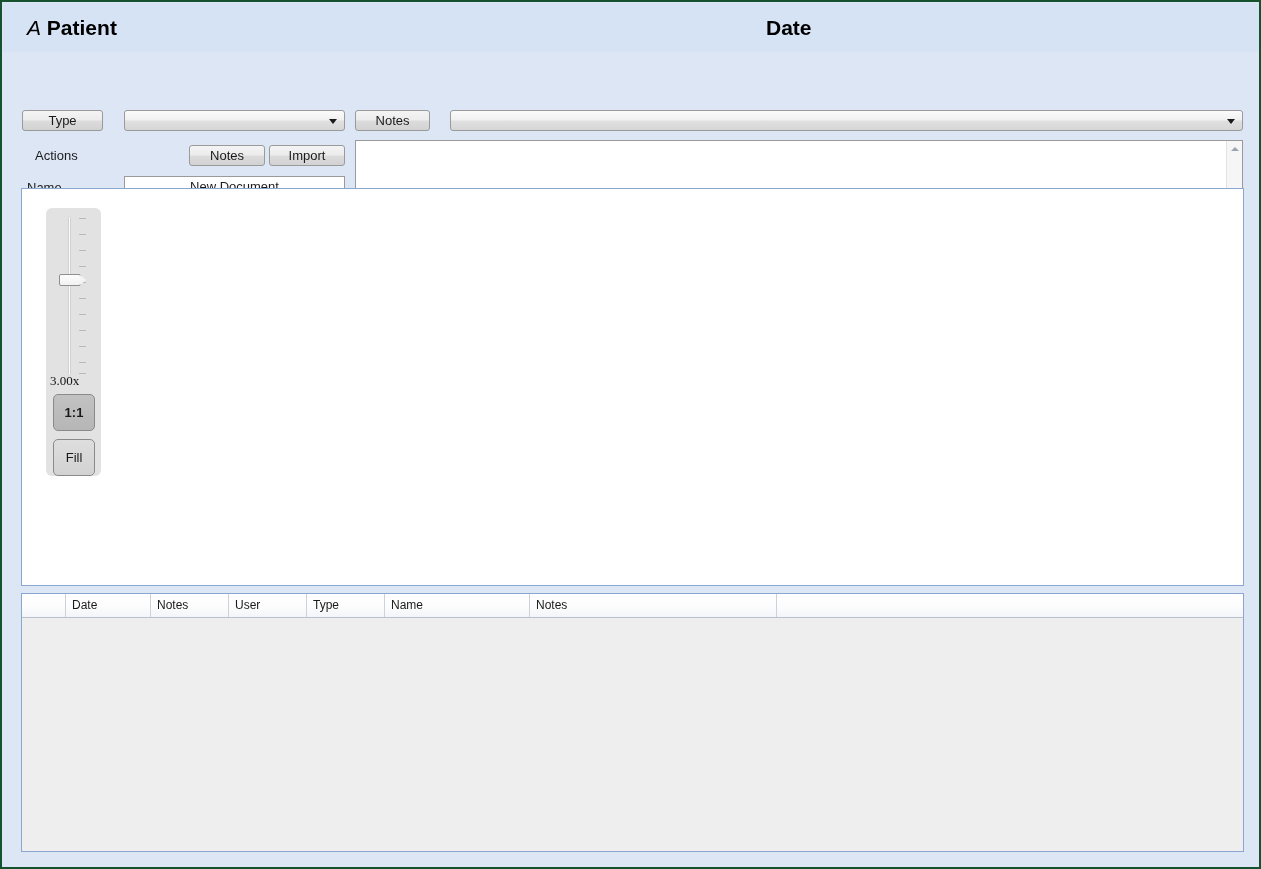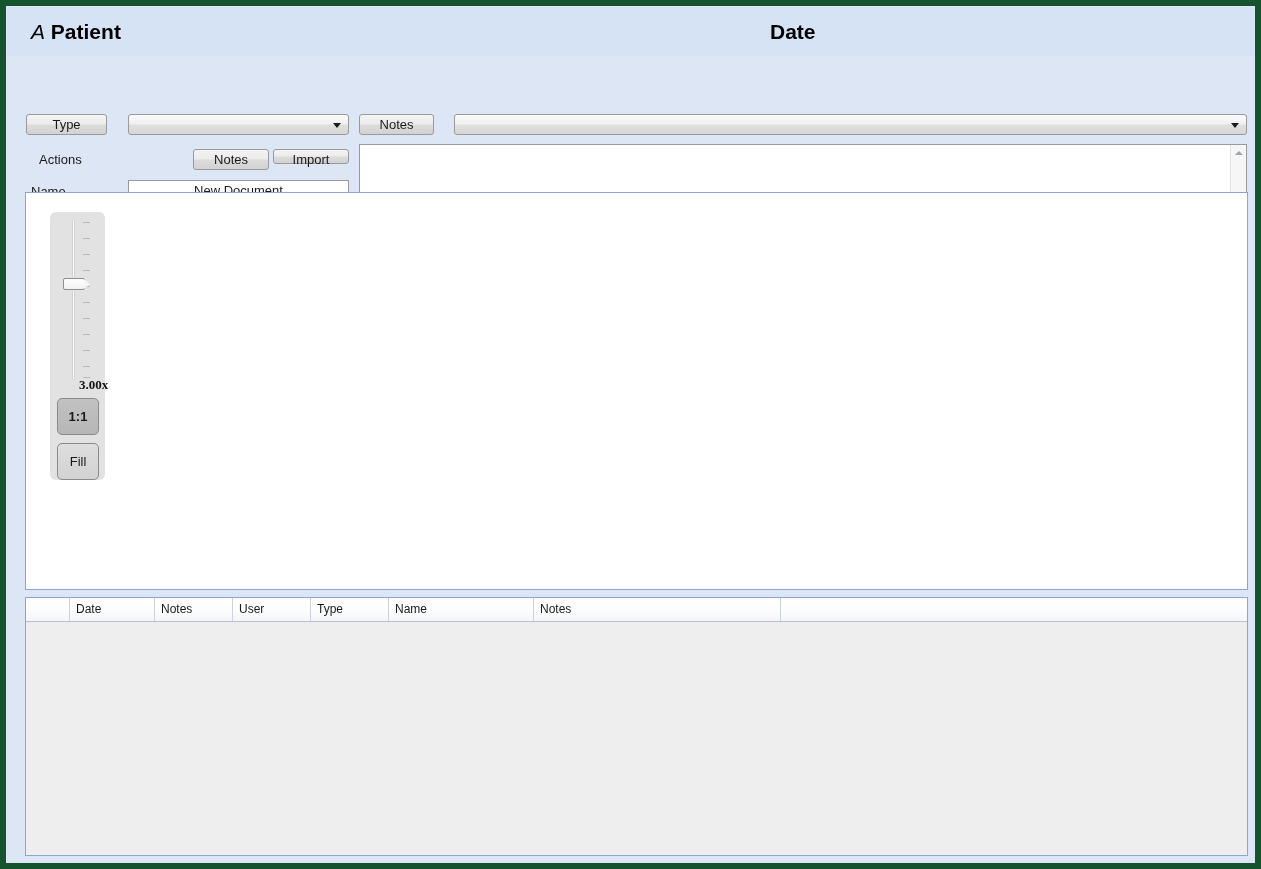--- a/index.html
+++ b/index.html
@@ -9,21 +9,21 @@
   }
   body {
     font-family: "Liberation Sans", sans-serif;
   }
   #app {
     position: relative;
     width: 1261px;
     height: 869px;
     background: #dce6f4;
     box-sizing: border-box;
-    border: 6px solid #14532d;
+    border: 2px solid #14532d;
     overflow: hidden;
   }
 
   
   .banner {
     position: absolute;
     left: 1px; top: 1px;
     width: 1259px;
     height: 49px;
     background: #d6e3f5;
@@ -87,21 +87,21 @@
   }
   #btn-scan {
     position: absolute;
     left: 186px; top: 93px;
     width: 76px; height: 21px;
     line-height: 19px;
   }
   #btn-import {
     position: absolute;
     left: 266px; top: 93px;
-    width: 76px; height: 15px;
+    width: 76px; height: 21px;
     line-height: 19px;
   }
 
   
   .combo {
     position: absolute;
     background: linear-gradient(to bottom, #fbfbfb 0%, #f0f0f0 48%, #e0e0e0 52%, #d6d6d6 100%);
     border: 1px solid #9a9a9a;
     border-radius: 3px;
     box-sizing: border-box;
@@ -318,26 +318,25 @@
     content: "";
     position: absolute;
     right: -6px; top: 0;
     width: 0; height: 0;
     border-top: 5px solid transparent;
     border-bottom: 5px solid transparent;
     border-left: 6px solid #f4f4f4;
   }
   #zoom-value {
     position: absolute;
-    left: 16px; top: 165px;
+    left: 4px; top: 165px;
     width: 55px;
-    text-align: center;
     font-family: "Liberation Serif", serif;
     font-size: 13px;
-    font-weight: bold;
+    font-weight: normal;
     color: #111111;
   }
   .zbtn {
     position: absolute;
     left: 7px;
     width: 42px; height: 37px;
     border: 1px solid #8a8a8a;
     border-radius: 5px;
     box-sizing: border-box;
     font-family: "Liberation Sans", sans-serif;

